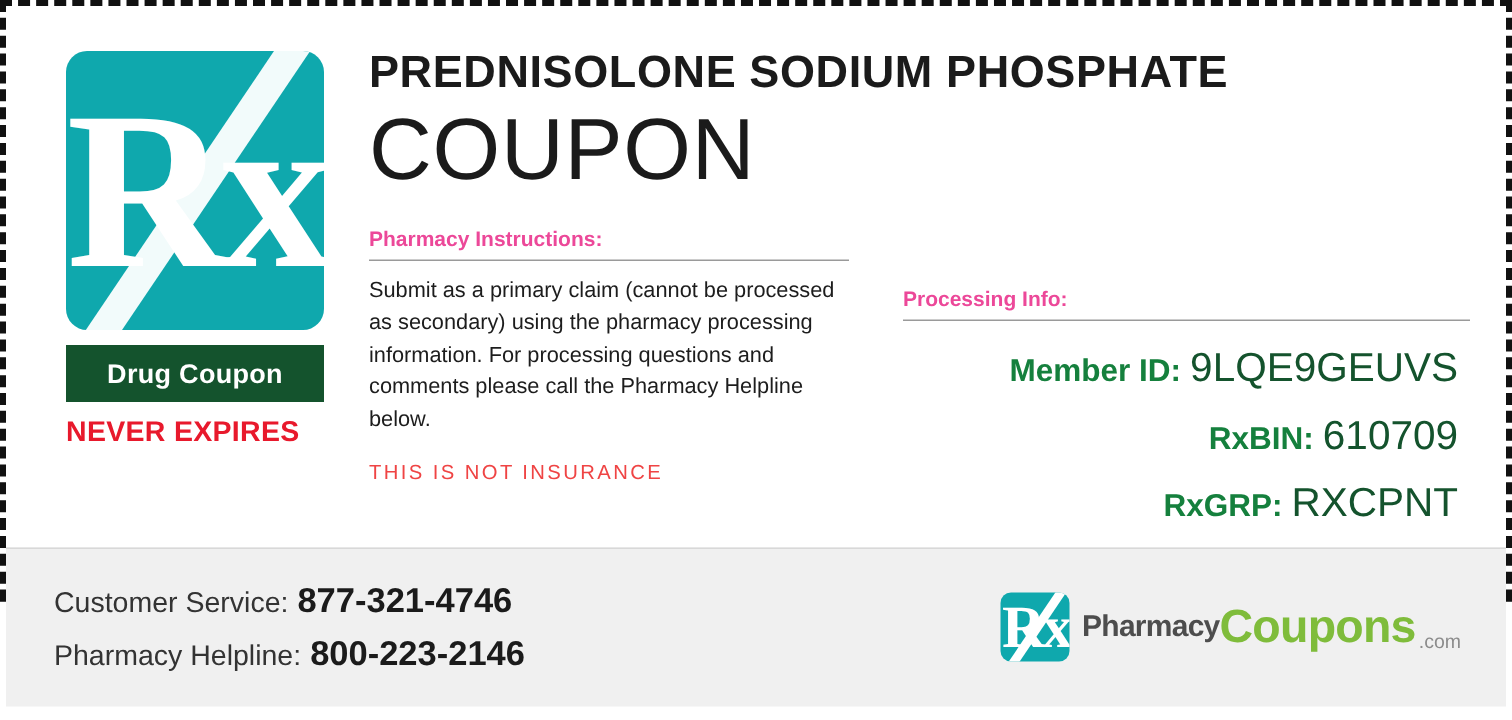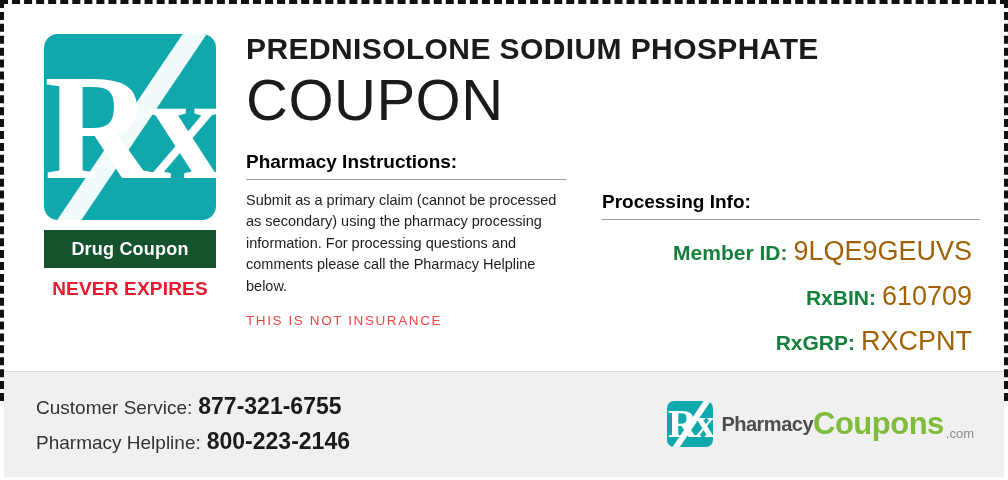--- a/index.html
+++ b/index.html
@@ -78,21 +78,20 @@
     font-size: 18px;
     font-weight: bold;
     display: flex;
     align-items: center;
     justify-content: center;
     letter-spacing: 0.2px;
   }
   .never-expires {
     margin-top: 10px;
     width: 172px;
-    text-align: center;
     color: #e8192c;
     font-size: 19px;
     font-weight: bold;
     letter-spacing: 0.2px;
   }
   
   .content-col {
     flex: 1 1 auto;
     padding-left: 16px;
     padding-right: 24px;
@@ -123,23 +122,23 @@
     width: 320px;
     flex: 0 0 320px;
   }
   .panel-right {
     flex: 1 1 auto;
     padding-left: 36px;
     box-sizing: border-box;
     margin-top: 40px;
   }
   .panel-heading {
-    font-size: 19px;
-    font-weight: bold;
-    color: #000000;
+    font-size: 14px;
+    font-weight: bold;
+    color: #ec4899;
     padding-bottom: 6px;
     border-bottom: 1px solid #9a9a9a;
     display: block;
   }
   .instructions {
     margin-top: 10px;
     font-size: 14.5px;
     line-height: 1.48;
     color: #1d1d1d;
   }
@@ -159,21 +158,21 @@
     margin-bottom: 14px;
     white-space: nowrap;
   }
   .info-label {
     font-size: 21px;
     font-weight: bold;
     color: #15803d;
   }
   .info-value {
     font-size: 27px;
-    color: #a16207;
+    color: #14532d;
     margin-left: 6px;
   }
   
   .coupon-footer {
     flex: 0 0 106px;
     background: #f0f0f0;
     border-top: 1px solid #d8d8d8;
     display: flex;
     align-items: center;
     justify-content: space-between;
@@ -293,21 +292,21 @@
           </div>
         </div>
 
       </div>
     </div>
   </div>
 
   <div class="coupon-footer">
     <div class="phones">
       <div class="phone-line">
-        <span>Customer Service:</span><span class="phone-number">877-321-6755</span>
+        <span>Customer Service:</span><span class="phone-number">877-321-4746</span>
       </div>
       <div class="phone-line">
         <span>Pharmacy Helpline:</span><span class="phone-number">800-223-2146</span>
       </div>
     </div>
 
     <div class="brand">
       <div class="brand-tile">
         <span class="rx-glyph-sm"><span>R</span><span>x</span></span>
         <span class="slash-sm"></span>

